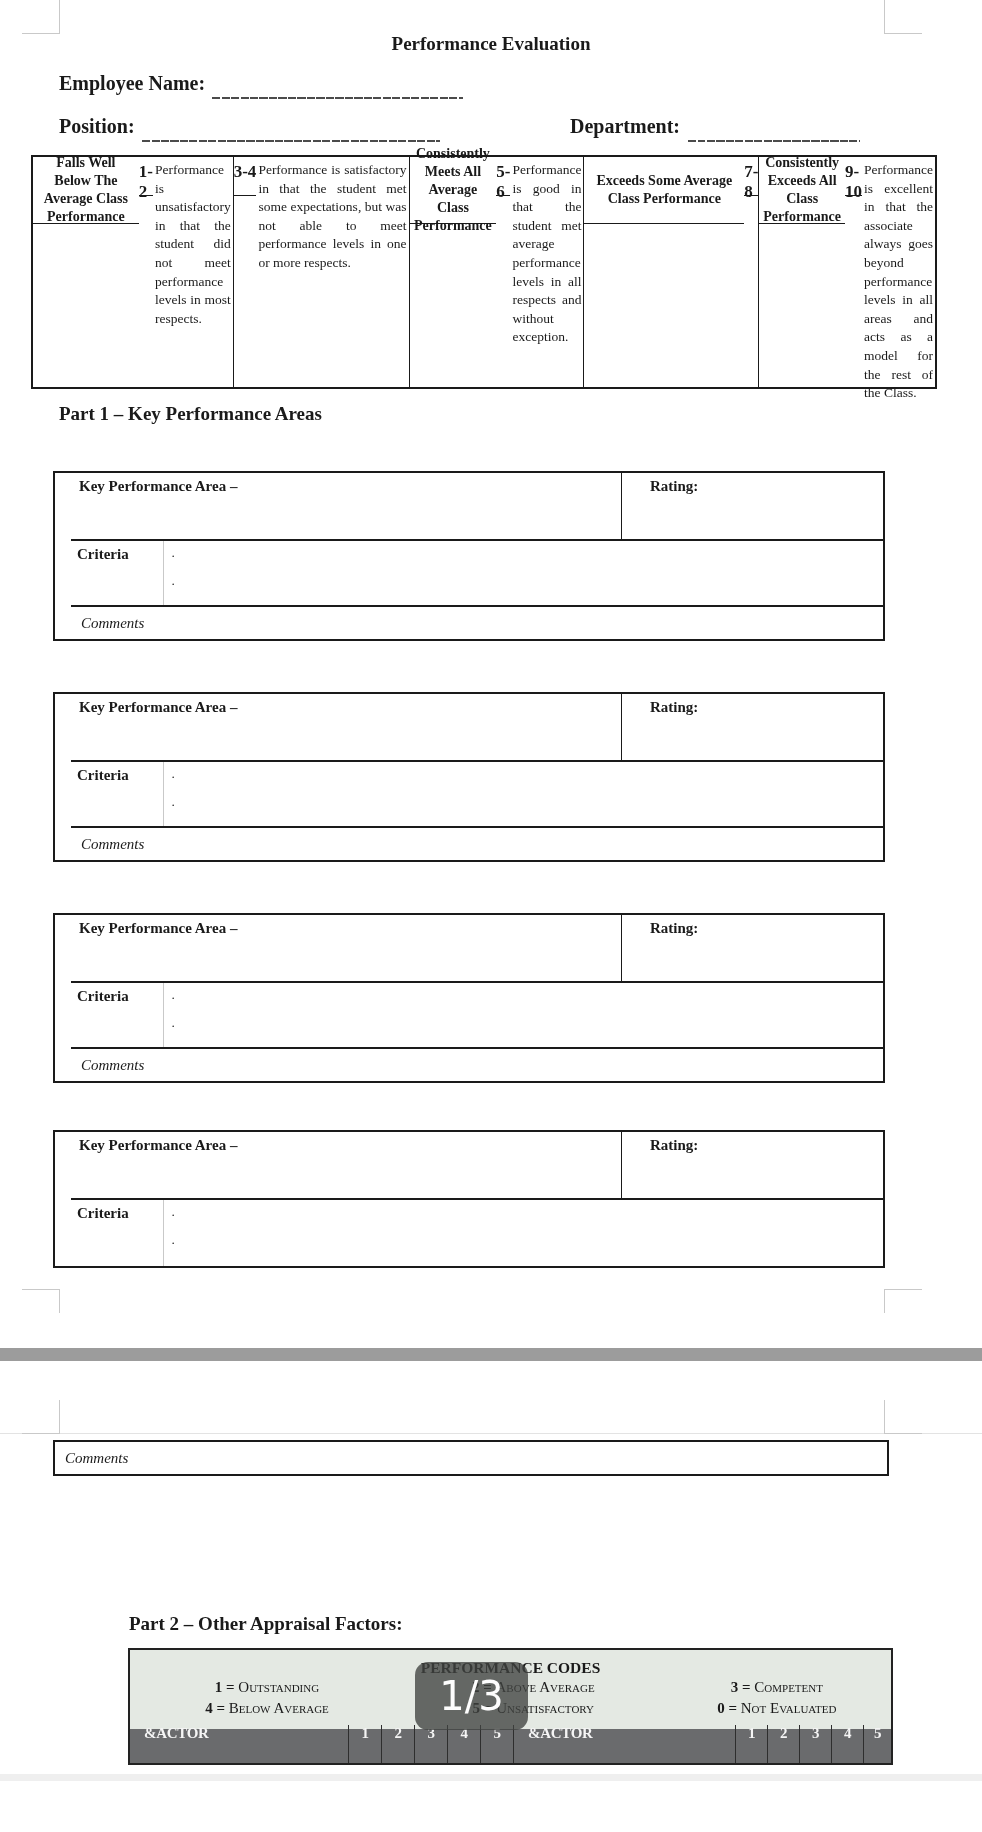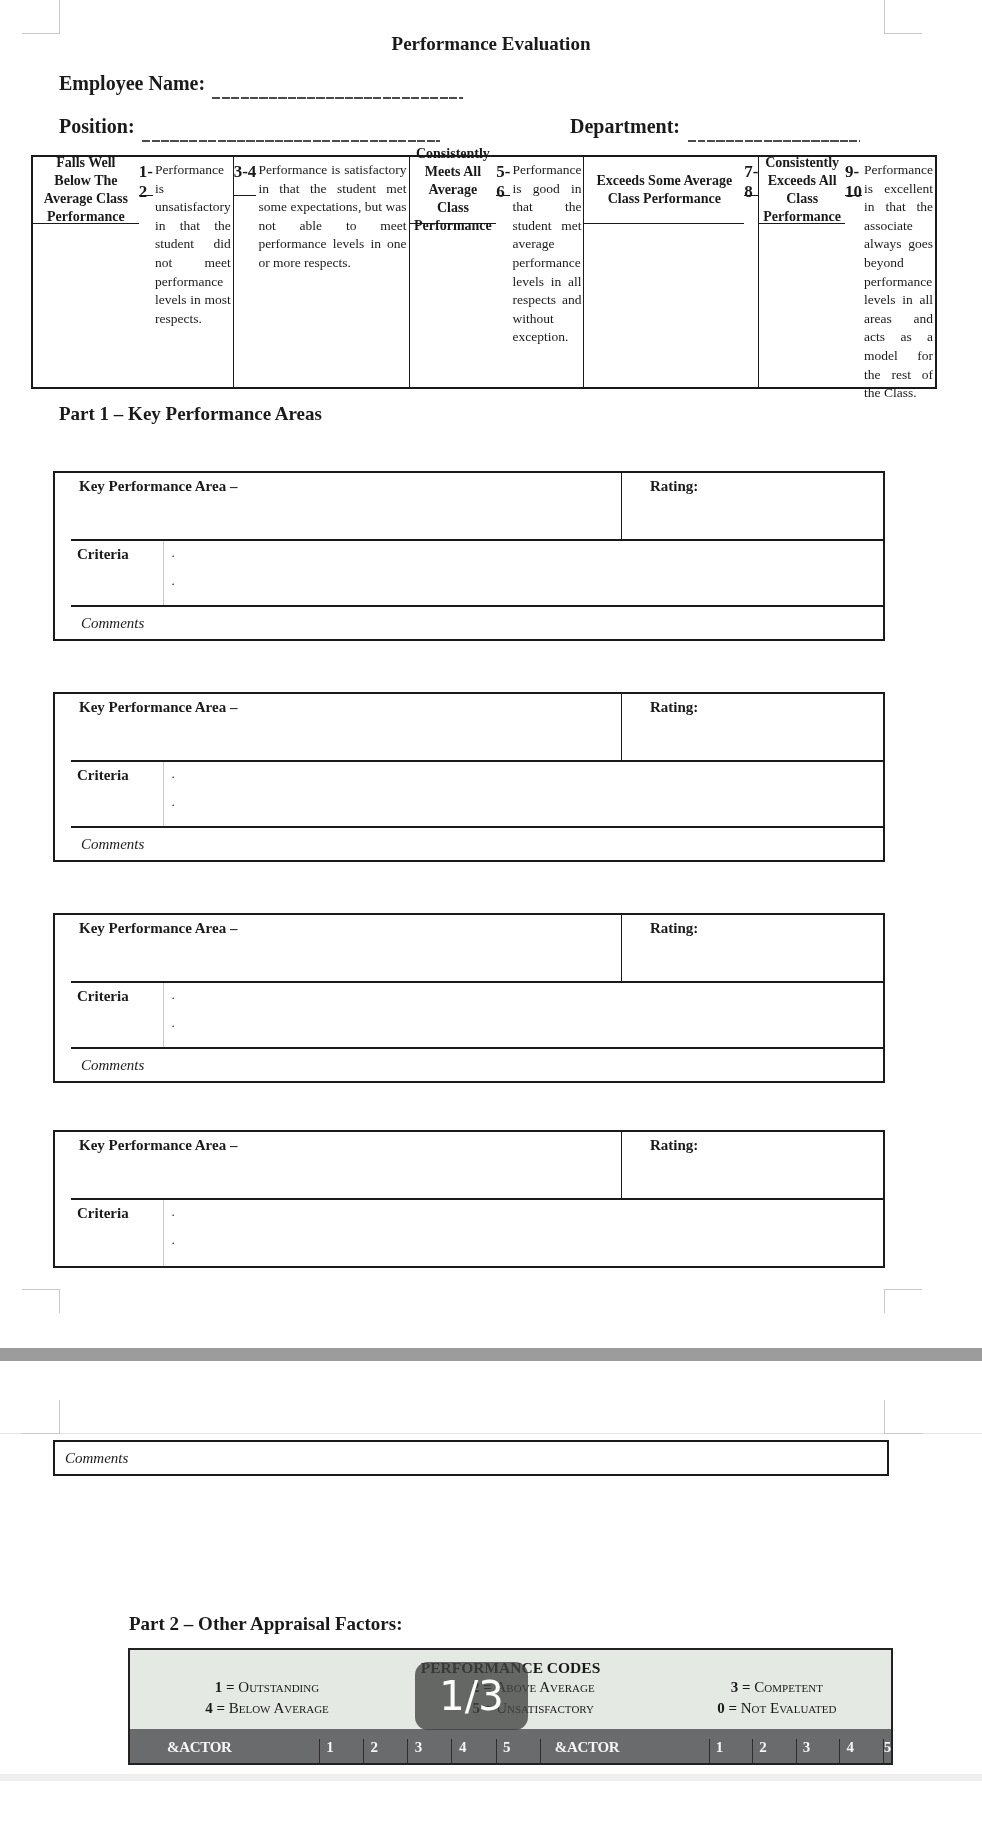--- a/index.html
+++ b/index.html
@@ -50,21 +50,21 @@
   
   .codes-table{position:absolute;left:128px;top:1648px;width:765px;
     border:2px solid #222;box-sizing:border-box;background:#e4e9e3;}
   .codes-title{height:27px;display:flex;align-items:flex-end;justify-content:center;
     font-weight:bold;font-size:15.5px;}
   .codes-grid{display:grid;grid-template-columns:36% 34% 30%;row-gap:4px;padding:2px 0 12px 0;}
   .code-item{text-align:center;font-size:15px;font-variant:small-caps;white-space:nowrap;}
   .code-num{font-weight:bold;}
   .factor-row{display:flex;height:34px;background:#6a6b6d;align-items:flex-end;box-sizing:border-box;}
   .factor-cell{color:#f5f5f5;font-weight:bold;font-size:15px;letter-spacing:-0.3px;
-    padding-bottom:7px;box-sizing:border-box;white-space:nowrap;margin-left:23px;}
+    padding-bottom:21px;box-sizing:border-box;white-space:nowrap;}
   .factor-name{padding-left:14px;}
   .factor-num{text-align:center;border-left:1.5px solid #2e2e2e;}
   .fw218{width:218px;} .fw222{width:222px;border-left:1.5px solid #2e2e2e;}
   .fw33{width:33px;} .fw32{width:32px;} .fwlast{flex:1;}
   
   .viewport-edge{position:absolute;left:0;top:1774px;width:982px;height:7px;background:#efefef;z-index:1;}
   .codes-table{z-index:2;}
   
   .page-badge{position:absolute;left:415px;top:1662px;width:113px;height:68px;
     background:rgba(64,66,64,0.78);border-radius:13px;display:flex;align-items:center;justify-content:center;

